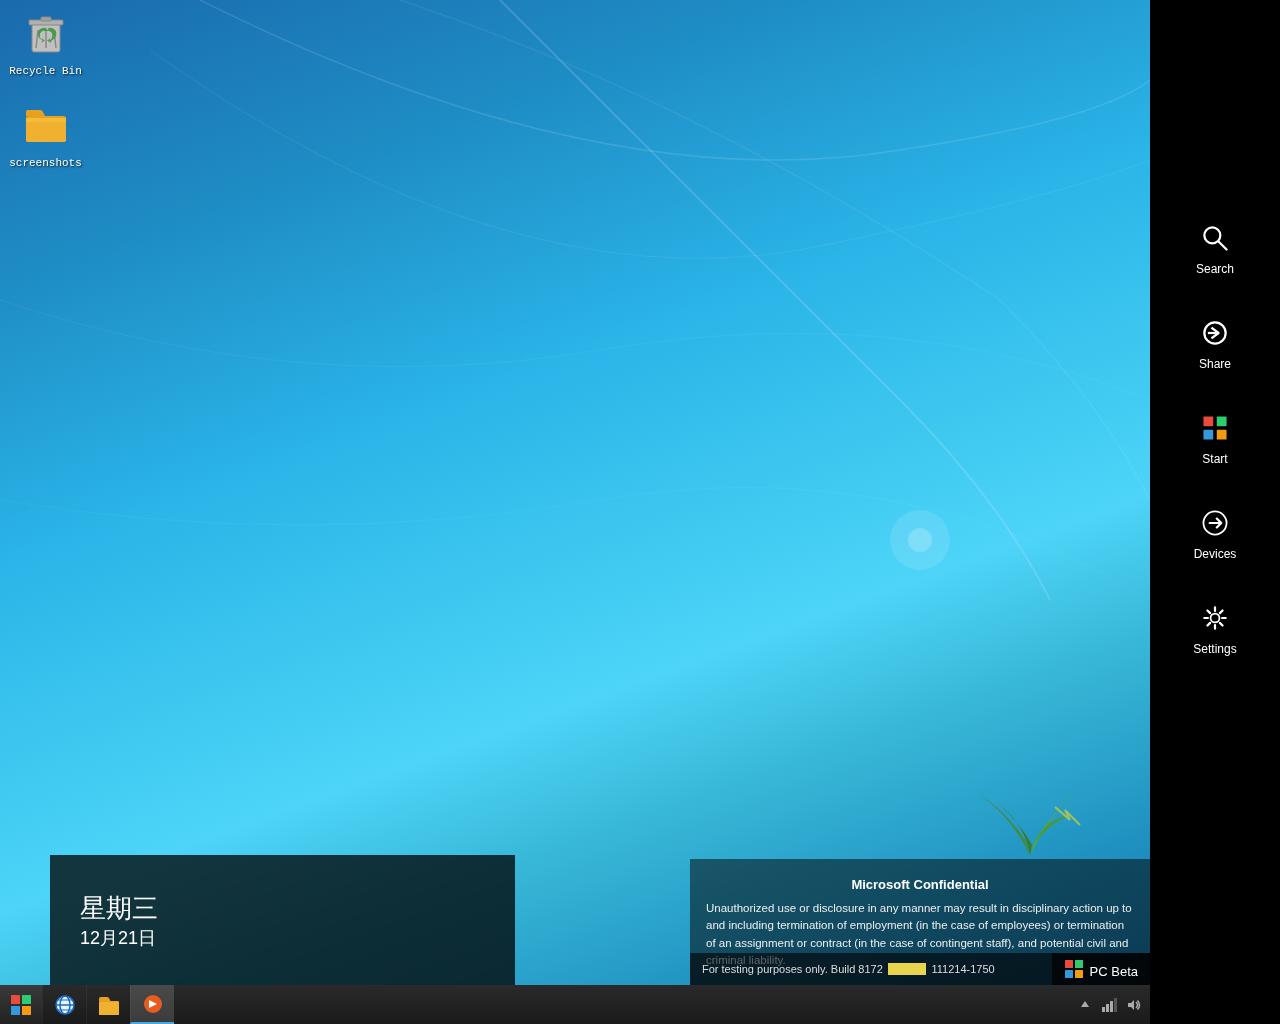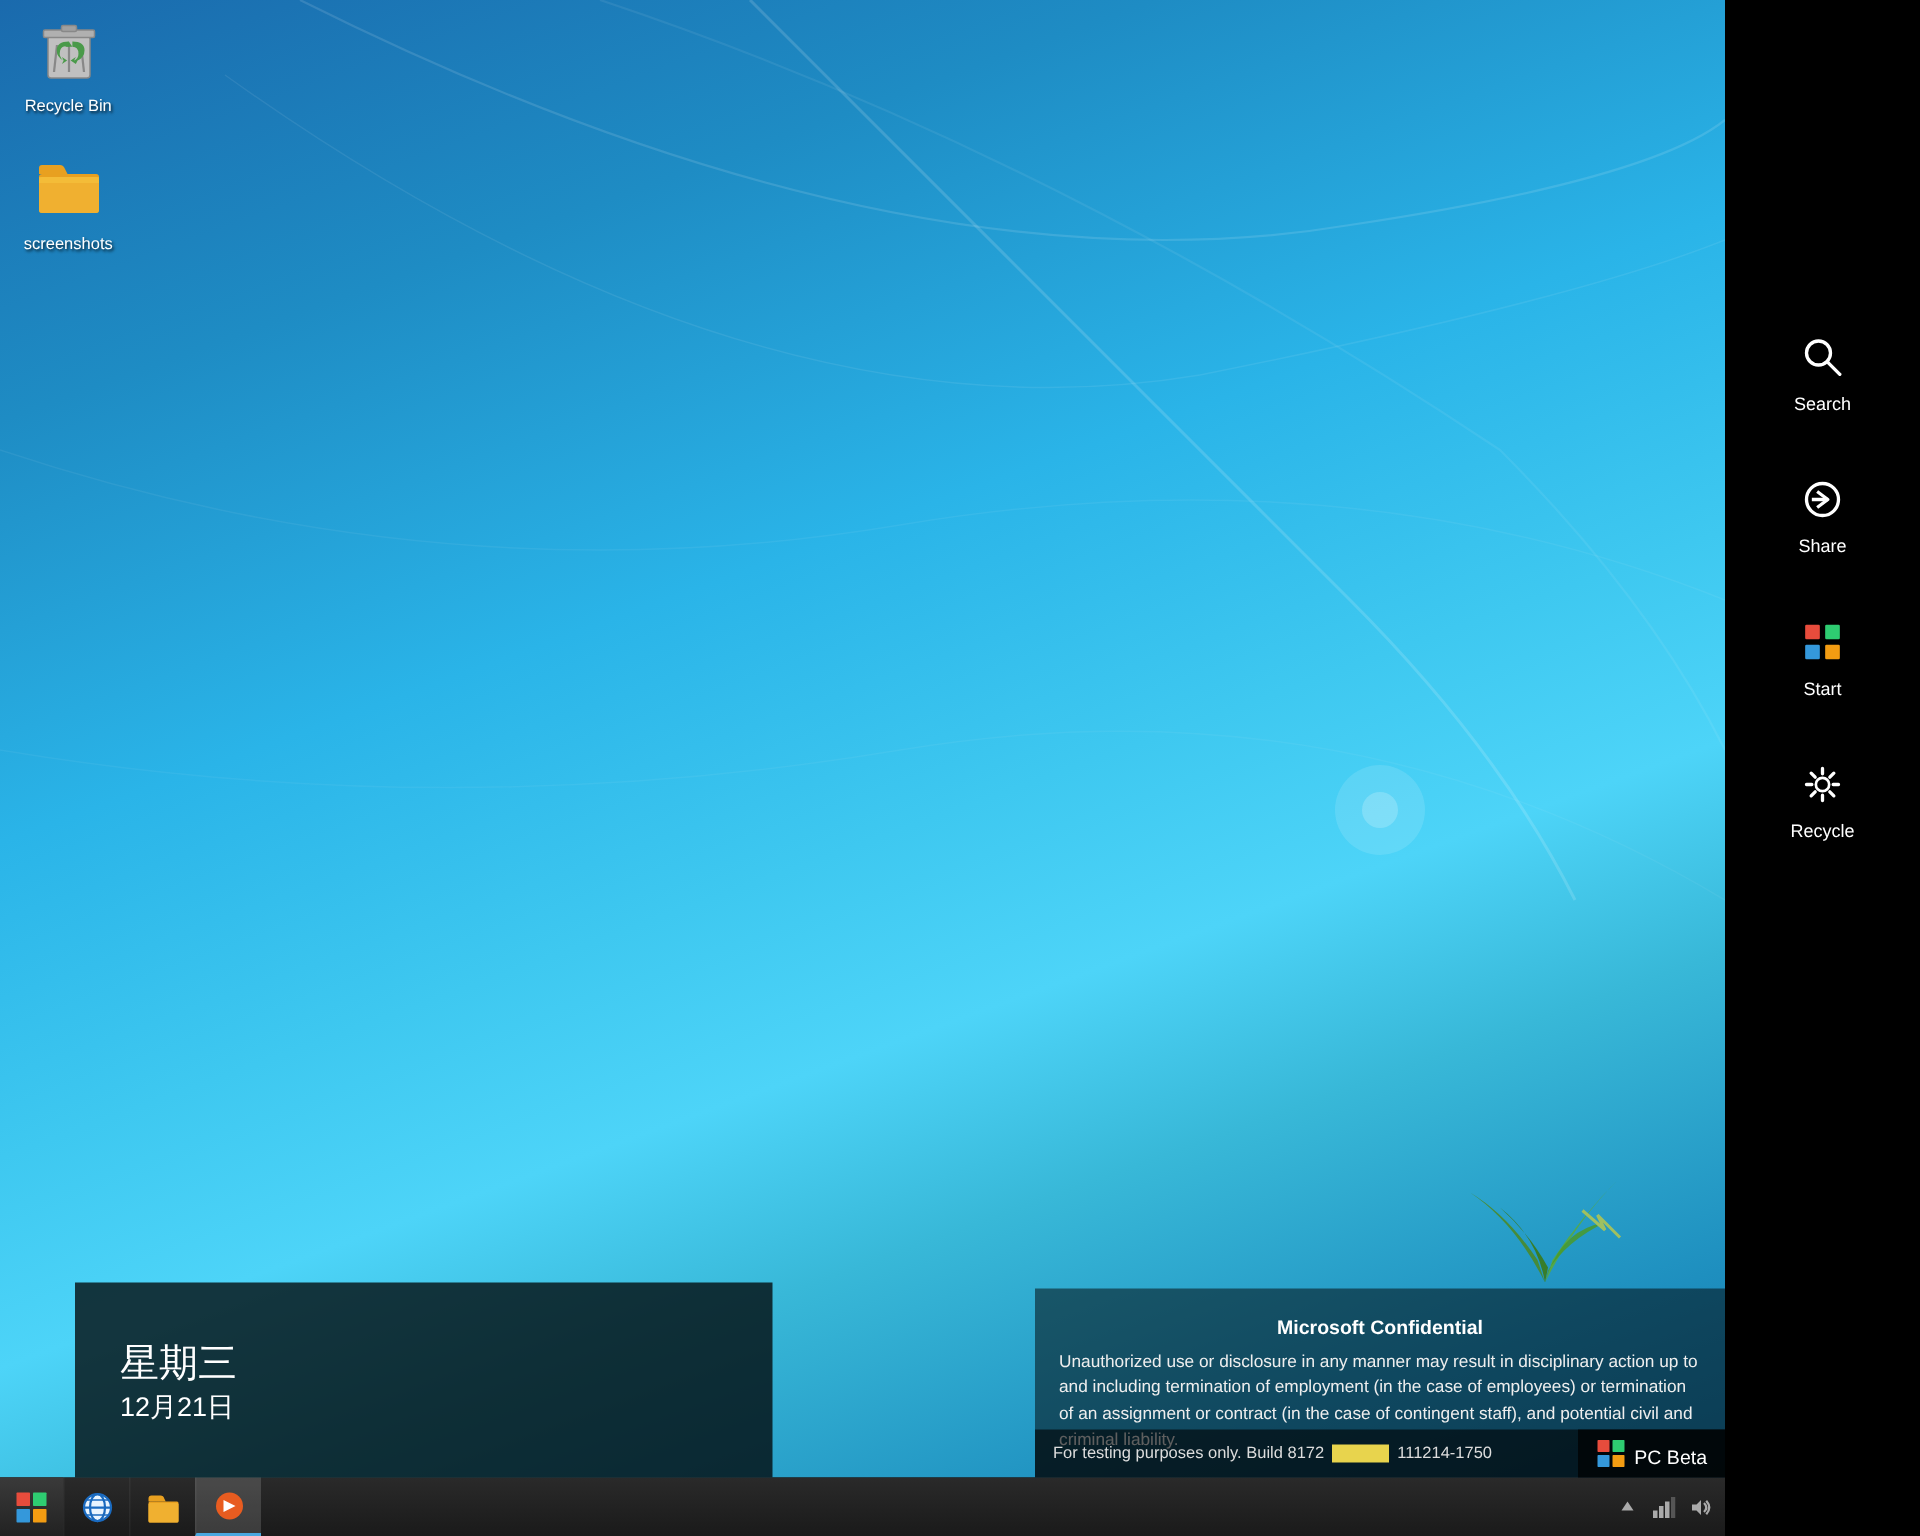--- a/index.html
+++ b/index.html
@@ -13,20 +13,21 @@
     }
 
     
     #desktop {
       position: absolute;
       top: 0; left: 0;
       width: 1150px;
       height: 985px;
       background: linear-gradient(160deg, #1a6aad 0%, #1e8cc4 20%, #2ab4e8 40%, #3ec8f0 55%, #4dd4f8 65%, #38b8d8 75%, #1e8fbf 90%, #1678a8 100%);
       overflow: hidden;
+      font-family: Liberation Mono, monospace;
     }
 
     
     #desktop-curves {
       position: absolute;
       top: 0; left: 0;
       width: 100%; height: 100%;
       pointer-events: none;
     }
 
@@ -386,32 +387,42 @@
 
         <rect x="5" y="5" width="11" height="11" fill="#e74c3c" rx="1"></rect>
         <rect x="20" y="5" width="11" height="11" fill="#2ecc71" rx="1"></rect>
         <rect x="5" y="20" width="11" height="11" fill="#3498db" rx="1"></rect>
         <rect x="20" y="20" width="11" height="11" fill="#f39c12" rx="1"></rect>
       </svg>
     </div>
     <span class="charm-label">Start</span>
   </div>
 
+  <div class="charm-item">
+    <div class="charm-icon">
+      <svg class="svg-icon" viewBox="0 0 36 36" xmlns="http://www.w3.org/2000/svg">
+
+        <circle cx="18" cy="18" r="13" stroke="white" stroke-width="2" fill="none"></circle>
+        <path d="M12 18 L24 18 M20 13 L25 18 L20 23" stroke="white" stroke-width="2.5" fill="none" stroke-linejoin="round" stroke-linecap="round"></path>
+      </svg>
+    </div>
+    <span class="charm-label">Devices</span>
+  </div>
 
   <div class="charm-item">
     <div class="charm-icon">
       <svg class="svg-icon" viewBox="0 0 36 36" xmlns="http://www.w3.org/2000/svg">
 
         <circle cx="18" cy="18" r="5" stroke="white" stroke-width="2" fill="none"></circle>
         <path d="M18 6 L18 10 M18 26 L18 30 M6 18 L10 18 M26 18 L30 18
                  M9.5 9.5 L12.5 12.5 M23.5 23.5 L26.5 26.5
                  M26.5 9.5 L23.5 12.5 M12.5 23.5 L9.5 26.5" stroke="white" stroke-width="2.5" stroke-linecap="round"></path>
       </svg>
     </div>
-    <span class="charm-label">Recycle</span>
+    <span class="charm-label">Settings</span>
   </div>
 </div>
 
 <div id="clock-widget">
   <div id="clock-date-section">
     <div id="clock-day">星期三</div>
     <div id="clock-date">12月21日</div>
   </div>
 </div>
 

